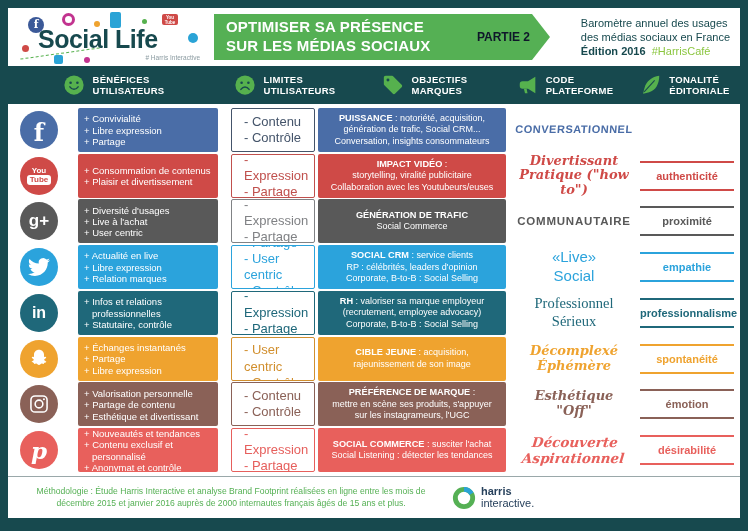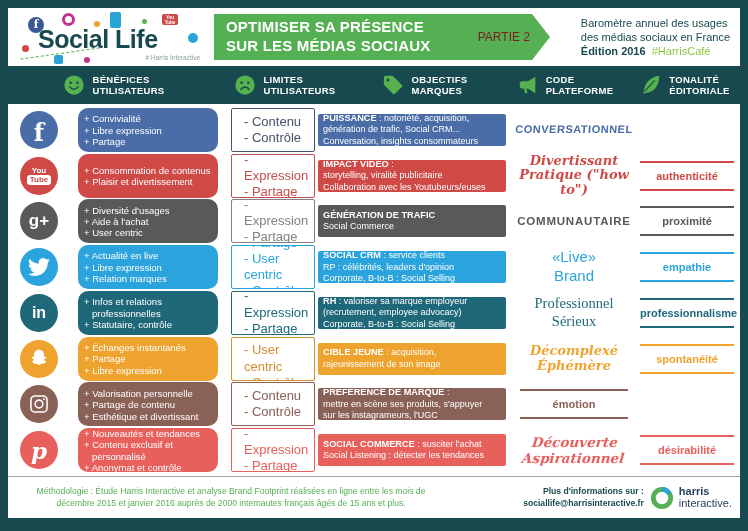--- a/index.html
+++ b/index.html
@@ -21,21 +21,21 @@
   .d-dot1 { left:80px; top:10px; width:6px; height:6px; background:#efa32f; }
   .d-dot2 { left:128px; top:8px; width:5px; height:5px; background:#56b14e; }
   .d-dot3 { left:8px; top:34px; width:7px; height:7px; background:#cf4a47; }
   .d-dot4 { left:40px; top:44px; width:9px; height:9px; background:#2aa3d6; border-radius:2px; }
   .d-dot5 { left:70px; top:46px; width:6px; height:6px; background:#c2338f; }
   .d-line { position:absolute; left:6px; top:42px; width:80px; border-top:1.5px dashed #56b14e; transform:rotate(-8deg); }
 
   .banner { flex:none; width:318px; height:46px; background:#55b054; position:relative; display:flex; align-items:center; }
   .banner:after { content:""; position:absolute; right:-18px; top:0; border-top:23px solid transparent; border-bottom:23px solid transparent; border-left:18px solid #55b054; }
   .banner-text { color:#fff; font-weight:bold; font-size:15px; line-height:1.25; padding-left:12px; letter-spacing:0.2px; }
-  .banner-badge { color:#7f1d1d; font-weight:normal; font-size:12px; margin-left:auto; padding-right:2px; white-space:nowrap; }
+  .banner-badge { color:#0f172a; font-weight:bold; font-size:12px; margin-left:auto; padding-right:2px; white-space:nowrap; }
 
   .tagline { margin-left:auto; padding-right:4px; font-size:11px; color:#17494e; line-height:1.3; }
   .tag-bold { font-weight:bold; }
   .tag-hash { color:#8bc63f; }
 
   
   .colhead { height:38px; background:#17494e; display:grid; grid-template-columns:212px 130px 150px 130px 110px; align-items:center; }
   .colcell { display:flex; align-items:center; justify-content:center; gap:7px; }
   .colcell svg { width:22px; height:22px; flex:none; }
   .collabel { color:#fff; font-weight:bold; font-size:9.5px; line-height:1.2; letter-spacing:0.3px; }
@@ -46,28 +46,28 @@
   .icon-cell { display:flex; align-items:center; justify-content:center; }
   .net-icon { width:38px; height:38px; border-radius:50%; background:var(--c); color:#fff; display:flex; align-items:center; justify-content:center; cursor:pointer; }
   .glyph-f { font-family:"DejaVu Serif",serif; font-weight:bold; font-size:24px; margin-top:5px; }
   .glyph-g { font-weight:bold; font-size:17px; }
   .glyph-in { font-weight:bold; font-size:16px; }
   .glyph-p { font-family:"DejaVu Serif",serif; font-style:italic; font-weight:bold; font-size:23px; }
   .yt-you { display:block; color:#fff; font-size:8px; font-weight:bold; line-height:8px; text-align:center; }
   .yt-tube { display:block; background:#fff; color:var(--c); font-size:8px; font-weight:bold; line-height:10px; border-radius:3px; padding:0 3px; text-align:center; }
   .net-icon svg { width:22px; height:22px; }
 
-  .bubble { position:relative; background:var(--c); color:#fff; border-radius:10px; height:44px; margin-left:8px; padding:3px 4px 2px 14px; font-size:9.5px; line-height:1.2; display:flex; flex-direction:column; justify-content:center; overflow:hidden; }
+  .bubble { position:relative; background:var(--c); color:#fff; border-radius:2px; height:44px; margin-left:8px; padding:3px 4px 2px 14px; font-size:9.5px; line-height:1.2; display:flex; flex-direction:column; justify-content:center; overflow:hidden; }
   .bubble div { text-indent:-8px; }
   .bubble:before { content:""; position:absolute; left:-8px; top:50%; margin-top:-7px; border-top:7px solid transparent; border-bottom:7px solid transparent; border-right:8px solid var(--c); }
 
   .limits { position:relative; background:#fff; border:1px solid var(--lc); border-radius:2px; height:44px; margin-left:13px; margin-right:3px; padding:2px 2px 2px 12px; color:var(--lc); font-size:13px; line-height:1.25; display:flex; flex-direction:column; justify-content:center; overflow:hidden; }
   .limits .notch { position:absolute; left:-6px; top:50%; width:10px; height:10px; background:#fff; border-left:1px solid var(--lc); border-bottom:1px solid var(--lc); transform:translateY(-50%) rotate(45deg); }
 
-  .objective { background:var(--c); color:#fff; border-radius:2px; height:32px; margin-right:8px; padding:3px 5px; font-size:9px; line-height:1.25; display:flex; flex-direction:column; justify-content:center; overflow:hidden; }
+  .objective { background:var(--c); color:#fff; border-radius:2px; height:44px; margin-right:8px; padding:3px 5px; font-size:9px; line-height:1.25; display:flex; flex-direction:column; justify-content:center; overflow:hidden;text-align:center; }
   .objective .obj-text { white-space:pre-line; display:inline; }
   .objective b { font-size:9.2px; }
 
   .code { color:var(--c); text-align:center; line-height:1.15; }
   .code-marker { font-weight:bold; font-size:11px; letter-spacing:0.5px; transform:skewX(-4deg); }
   .code-caps { font-weight:bold; font-size:11.5px; letter-spacing:0.8px; }
   .code-hand { font-family:"DejaVu Serif",serif; font-style:italic; font-weight:bold; font-size:13px; }
   .code-casual { font-size:15px; line-height:1.25; }
   .code-serif { font-family:"Liberation Serif",serif; font-size:14.5px; line-height:1.2; }
   .code-script { font-family:"DejaVu Serif",serif; font-style:italic; font-weight:bold; font-size:13.5px; transform:skewX(-6deg); }
@@ -243,21 +243,21 @@
 
       <div class="row" style="--c: #595959; --lc: #808285;">
         <div class="icon-cell">
             <div class="net-icon">
               <span class="glyph-g">g+</span>
             </div>
           </div>
         <div>
             <div class="bubble">
               <div>+ Diversité d'usages</div>
-              <div>+ Aide à l'achat</div>
+              <div>+ Live à l'achat</div>
               <div>+ User centric</div>
             </div>
           </div>
         <div>
             <div class="limits">
               <span class="notch"></span>
               <div>- Expression</div>
               <div>- Partage</div>
               <div></div>
             </div>
@@ -305,21 +305,21 @@
         <div>
             <div class="objective">
               <div><b>SOCIAL CRM</b><span class="obj-text"> : service clients
 RP : célébrités, leaders d'opinion
 Corporate, B-to-B : Social Selling</span></div>
             </div>
           </div>
         <div>
             <div class="code code-casual">
               <div>«Live»</div>
-              <div>Brand</div>
+              <div>Social</div>
             </div>
           </div>
         <div>
             <div class="tonality"><span>empathie</span></div>
           </div>
       </div>
 
       <div class="row" style="--c: #1f687a; --lc: #1f687a;">
         <div class="icon-cell">
             <div class="net-icon">
@@ -425,20 +425,26 @@
             </div>
           </div>
         <div>
             <div class="objective">
               <div><b>PRÉFÉRENCE DE MARQUE</b><span class="obj-text"> :
 mettre en scène ses produits, s'appuyer
 sur les instagrameurs, l'UGC</span></div>
             </div>
           </div>
         <div>
+            <div class="code code-hand">
+              <div>Esthétique</div>
+              <div>"Off"</div>
+            </div>
+          </div>
+        <div>
             <div class="tonality"><span>émotion</span></div>
           </div>
       </div>
 
       <div class="row" style="--c: #e8605c; --lc: #e65f5c;">
         <div class="icon-cell">
             <div class="net-icon">
               <span class="glyph-p">p</span>
             </div>
           </div>
@@ -472,24 +478,20 @@
         <div>
             <div class="tonality"><span>désirabilité</span></div>
           </div>
       </div>
 
     </div>
 
     <div class="footer">
       <div class="methodology">Méthodologie : Étude Harris Interactive et analyse Brand Footprint réalisées en ligne entre les mois de
 décembre 2015 et janvier 2016 auprès de 2000 internautes français âgés de 15 ans et plus.</div>
-      <div class="info">
-        <div>Plus d'informations sur :</div>
-        <div>sociallife@harrisinteractive.fr</div>
-      </div>
       <div class="brand">
         <svg viewBox="0 0 24 24">
             <circle cx="12" cy="12" r="8" fill="none" stroke="#55b054" stroke-width="4.5"></circle>
             <path d="M12 4a8 8 0 016.9 4" fill="none" stroke="#2aa3d6" stroke-width="4.5"></path>
           </svg>
         <div class="brand-text">
             <div class="b1">harris</div>
             <div>interactive.</div>
           </div>
       </div>

